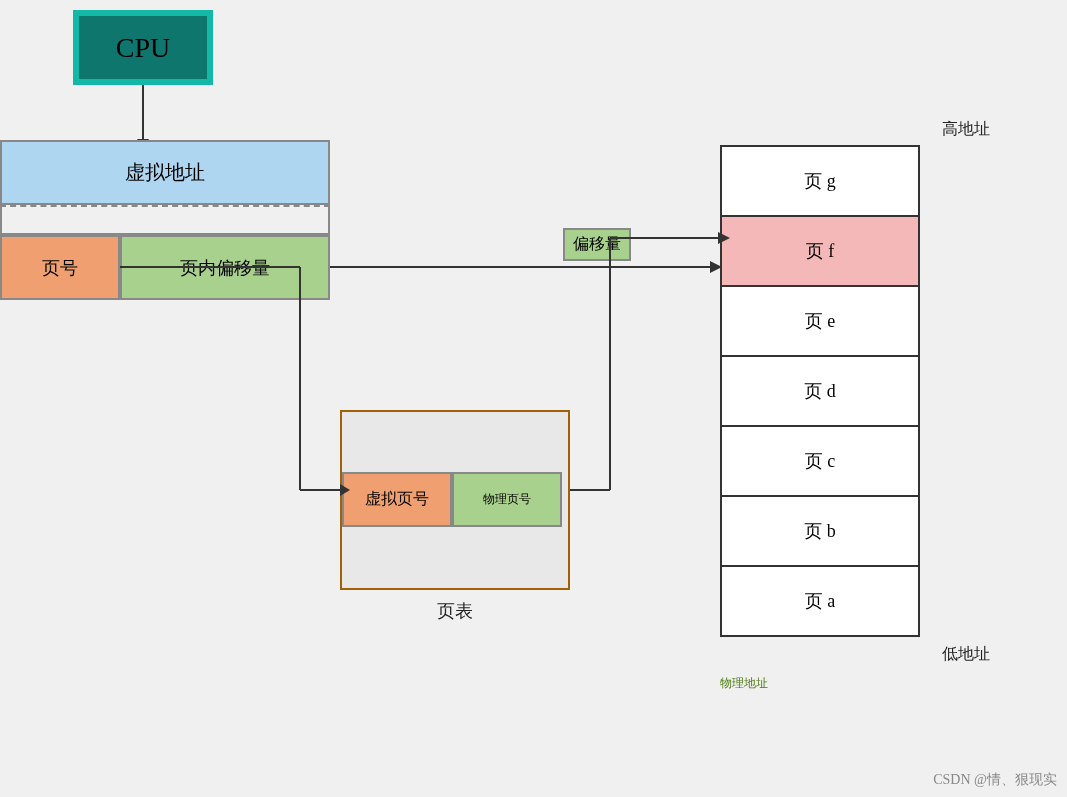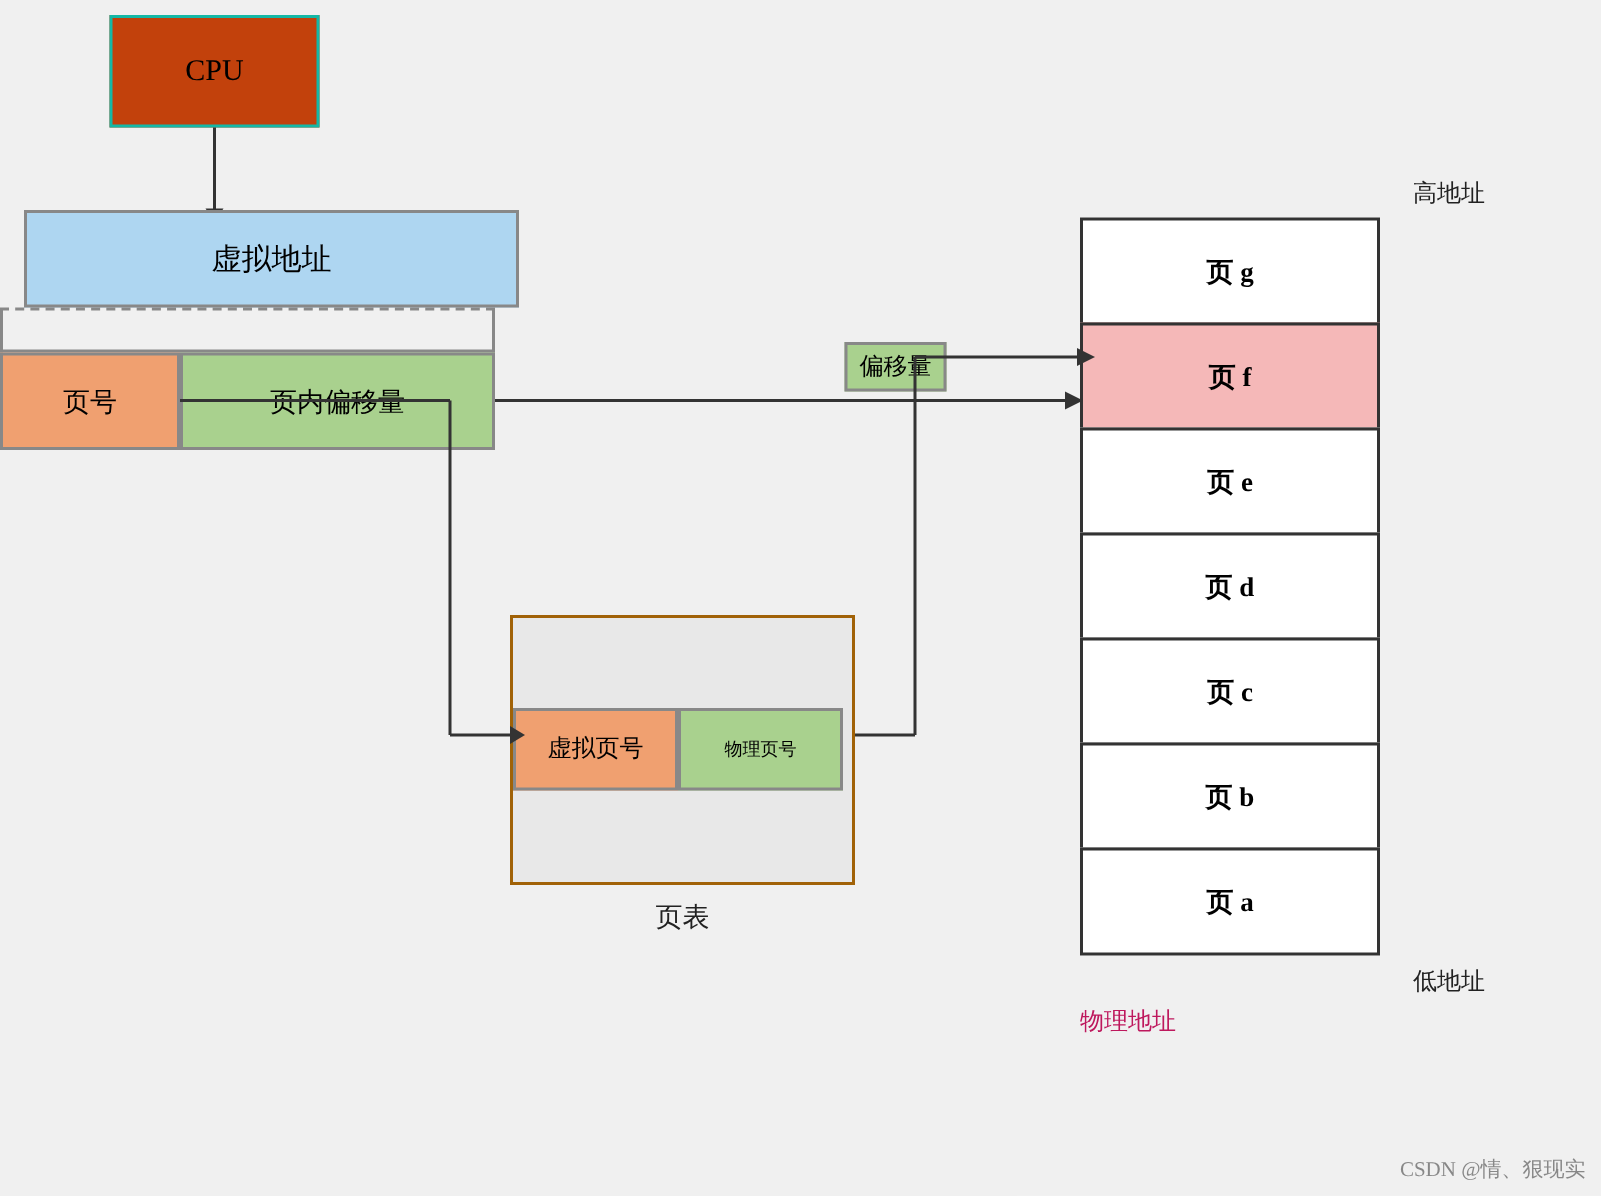--- a/index.html
+++ b/index.html
@@ -18,26 +18,26 @@
       background: #f0f0f0;
     }
 
     
     .cpu-box {
       position: absolute;
       left: 73px;
       top: 10px;
       width: 140px;
       height: 75px;
-      background: #c2410c;
-      border: 2px solid #14b8a6;
-      display: flex;
-      align-items: center;
-      justify-content: center;
-      font-size: 20px;
+      background: #0f766e;
+      border: 6px solid #14b8a6;
+      display: flex;
+      align-items: center;
+      justify-content: center;
+      font-size: 28px;
     }
 
     
     .arrow-cpu-down {
       position: absolute;
       left: 142px;
       top: 85px;
       width: 2px;
       height: 55px;
       background: #333;
@@ -48,21 +48,21 @@
       bottom: -8px;
       left: -5px;
       border-left: 6px solid transparent;
       border-right: 6px solid transparent;
       border-top: 9px solid #333;
     }
 
     
     .virtual-addr-box {
       position: absolute;
-      left: 16px;
+      left: 0px;
       top: 140px;
       width: 330px;
       height: 65px;
       background: #aed6f1;
       border: 2px solid #888;
       display: flex;
       align-items: center;
       justify-content: center;
       font-size: 20px;
     }
@@ -178,21 +178,20 @@
     .phys-mem-cell {
       width: 200px;
       height: 72px;
       border: 2px solid #333;
       background: #fff;
       display: flex;
       align-items: center;
       justify-content: center;
       font-size: 18px;
       margin-top: -2px;
-      font-weight: bold;
     }
     .phys-mem-cell.highlighted {
       background: #f5b8b8;
     }
     .phys-mem-label-high {
       position: absolute;
       top: -28px;
       right: -70px;
       font-size: 16px;
       color: #222;
@@ -201,22 +200,22 @@
       position: absolute;
       bottom: -28px;
       right: -70px;
       font-size: 16px;
       color: #222;
     }
     .phys-mem-label-bottom {
       position: absolute;
       bottom: -55px;
       left: 0px;
-      font-size: 16px;
-      color: #be185d;
+      font-size: 12px;
+      color: #4d7c0f;
       white-space: nowrap;
     }
 
     
     .offset-label {
       position: absolute;
       left: 563px;
       top: 228px;
       background: #a9d18e;
       border: 2px solid #888;

